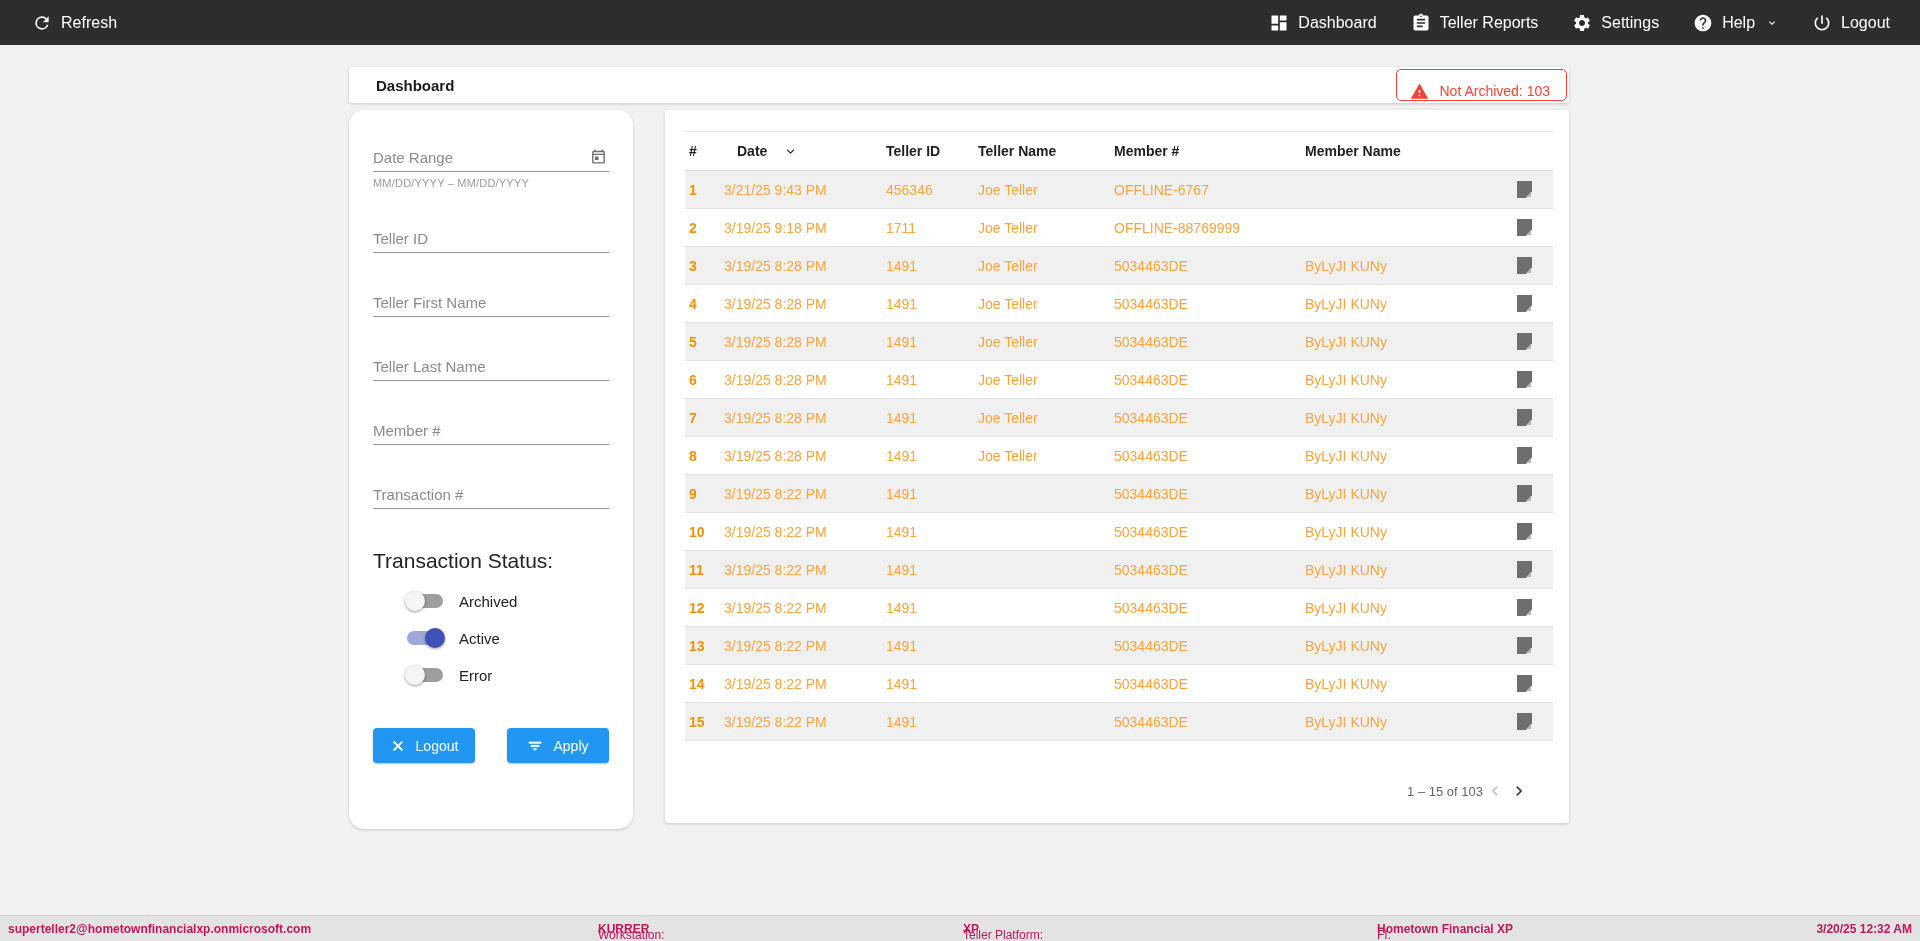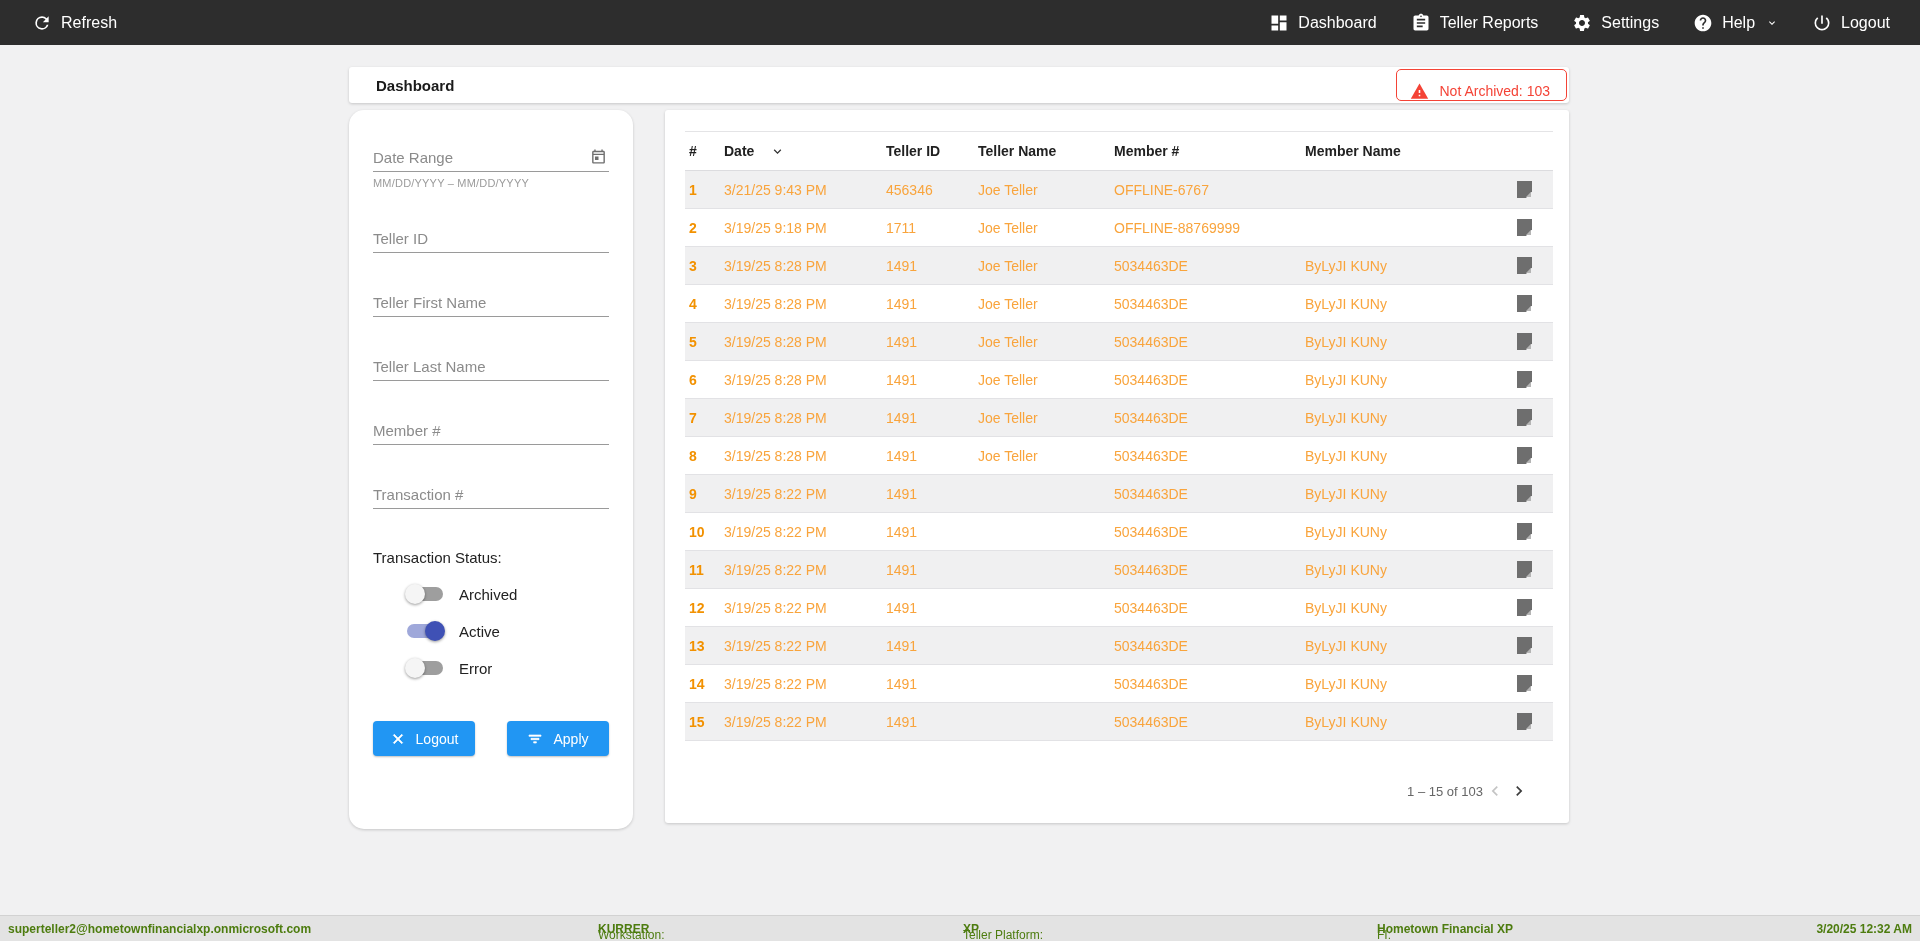--- a/index.html
+++ b/index.html
@@ -23,53 +23,53 @@
   .warn-text { color:#f44336; font-size:14px; }
 
   
   .sidebar-card { left:349px; top:110px; width:284px; height:719px; padding:24px 24px 0 24px;border-radius:15px; }
   .field { position:relative; margin-top:36px; }
   .field.first { margin-top:10px; }
   .field input { width:100%; height:28px; border:none; border-bottom:1px solid #9a9a9a; outline:none; font-size:15px; font-family:"Liberation Sans", sans-serif; color:#333; background:transparent; }
   .field input::placeholder { color:#8b8b8b; opacity:1; }
   .field .cal { position:absolute; right:2px; top:4px; width:17px; height:17px; fill:#6f6f6f; cursor:pointer; }
   .hint { font-size:11px; color:#9b9b9b; margin-top:5px; letter-spacing:0.2px; }
-  .status-label { margin-top:40px; font-size:15px; color:#222; }
+  .status-label { margin-top:40px; font-size:21px; color:#222; }
   .toggle-row { display:flex; align-items:center; gap:14px; margin-top:19px; margin-left:32px; cursor:pointer; }
   .toggle-label { font-size:15px; color:#222; }
   .switch { position:relative; width:40px; height:18px; flex:0 0 40px; }
   .switch .track { position:absolute; left:2px; top:2px; width:36px; height:14px; border-radius:8px; background:#9e9e9e; }
   .switch .thumb { position:absolute; left:0; top:-1px; width:20px; height:20px; border-radius:50%; background:#f5f5f5; box-shadow:0 1px 3px rgba(0,0,0,0.4); }
   .switch.on .track { background:#9fa8da; }
   .switch.on .thumb { left:20px; background:#3f51b5; }
   .btn-row { display:flex; gap:32px; margin-top:44px; }
   .btn { display:flex; align-items:center; justify-content:center; gap:10px; width:102px; height:35px; background:#2196f3; color:#fff; font-size:14px; border:none; border-radius:4px; cursor:pointer; box-shadow:0 1px 2px rgba(0,0,0,0.25); font-family:"Liberation Sans", sans-serif; }
   .btn svg { width:16px; height:16px; fill:#fff; stroke:#fff; }
 
   
   .table-card { left:665px; top:110px; width:904px; height:713px; padding:21px 16px 0 20px; }
   table.grid { border-collapse:collapse; width:868px; table-layout:fixed; }
   .grid th { text-align:left; font-size:14px; font-weight:bold; color:#212121; height:39px; border-top:1px solid #e4e4e6; border-bottom:1px solid #dcdcdf; padding:0 4px; white-space:nowrap; }
-  .grid th .sorthead { display:inline-flex; align-items:center; gap:16px; cursor:pointer; }
+  .grid th .sorthead { display:inline-flex; align-items:center; gap:16px; cursor:pointer;margin-left:13px; }
   .grid th svg { width:15px; height:15px; fill:#333; }
   .grid td { font-size:14px; height:38px; padding:0 4px; color:#f9a43c; border-bottom:1px solid #e2e2e5; white-space:nowrap; overflow:hidden; }
   .grid tr.odd td { background:#f0f0f1; }
   .grid td.num { color:#f29100; font-weight:bold; }
   .note-icon { position:relative; width:15px; height:17px; margin-left:20px; cursor:pointer; }
   .note-icon::before { content:''; position:absolute; inset:0; background:#6e6e6e; clip-path:polygon(0 0,100% 0,100% 60%,60% 100%,0 100%); }
   .note-icon::after { content:''; position:absolute; right:1px; bottom:1px; width:5px; height:5px; background:#b5b5b5; clip-path:polygon(0 100%,100% 0,100% 100%); }
   .pager { position:absolute; right:38px; bottom:20px; display:flex; align-items:center; }
   .pager-label { font-size:13px; color:#666; }
   .pager-btn { width:24px; height:24px; background:none; border:none; cursor:pointer; display:flex; align-items:center; justify-content:center; }
   .pager-btn svg { width:20px; height:20px; }
   .pager-btn.prev svg { fill:#c4c4c4; }
   .pager-btn.next svg { fill:#3c3c3c; }
 
   
-  .footer { position:absolute; left:0; bottom:0; width:100%; height:26px; background:#e3e3e3; border-top:1px solid #d2d2d2; font-size:12px; color:#4d7c0f; }
+  .footer { position:absolute; left:0; bottom:0; width:100%; height:26px; background:#e3e3e3; border-top:1px solid #d2d2d2; font-size:12px; color:#be185d; }
   .footer span { position:absolute; top:6px; white-space:nowrap; }
   .f-user { left:8px; font-weight:bold; }
   .f-ws { left:598px; }
   .f-plat { left:963px; }
   .f-fi { left:1377px; }
   .f-time { right:8px; font-weight:bold; }
   .footer b { font-weight:bold; }
 </style>
 </head>
 <body>

